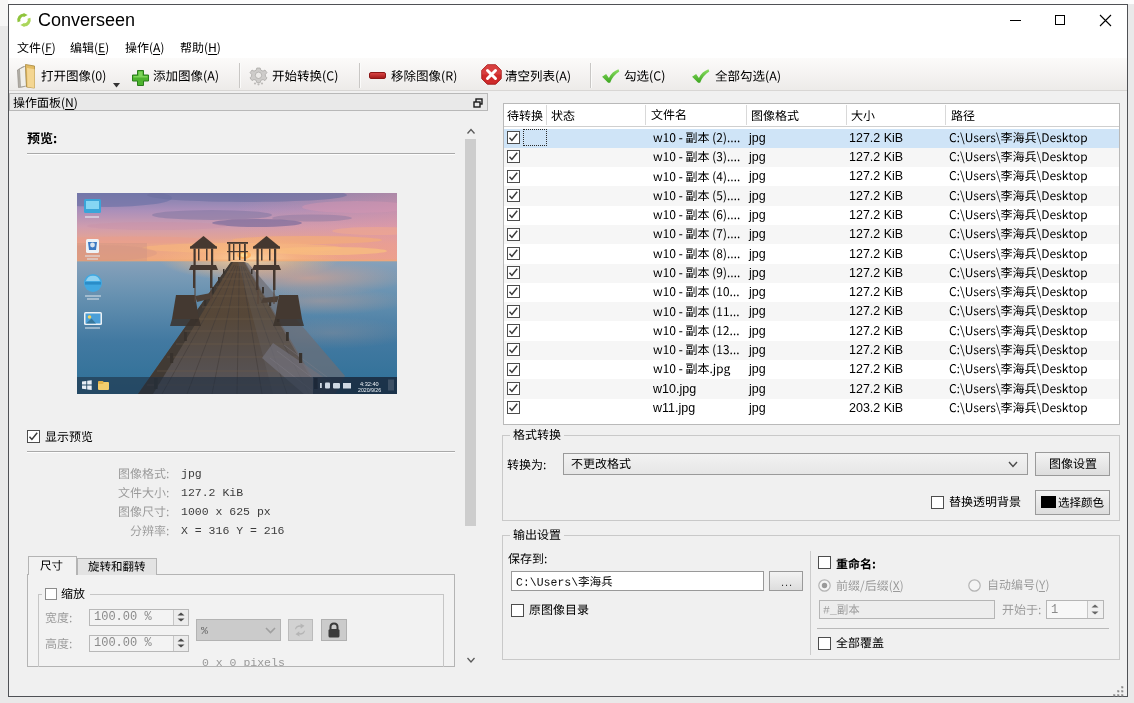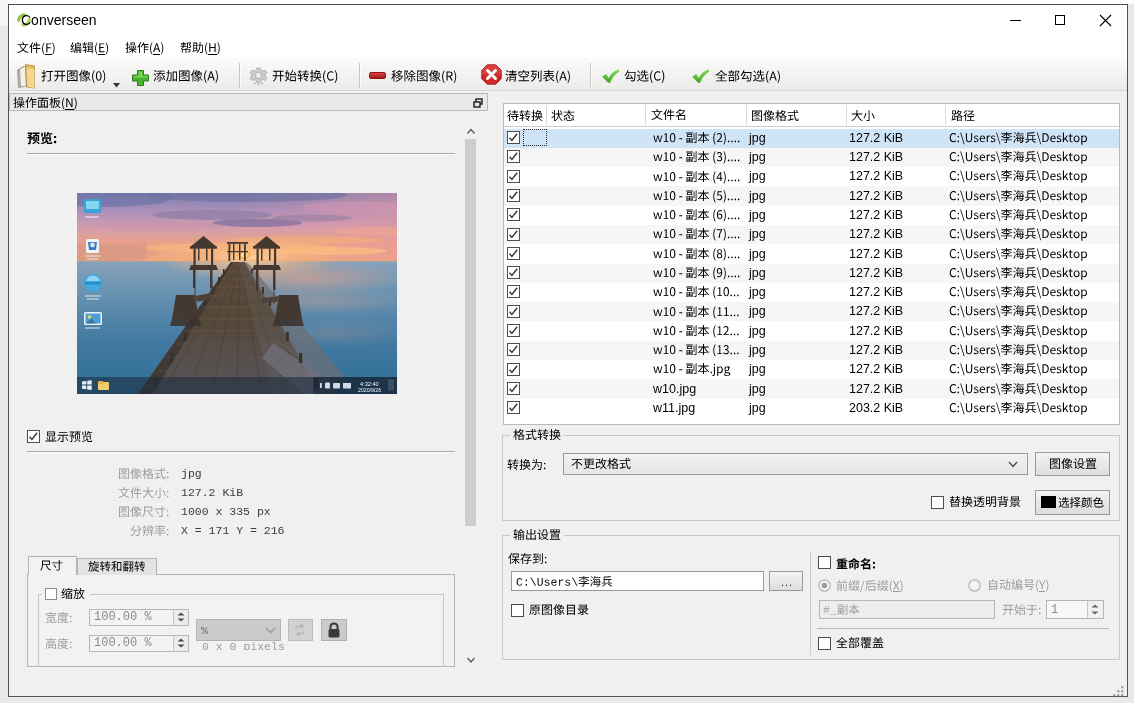--- a/index.html
+++ b/index.html
@@ -10,21 +10,21 @@
 <div style="position:absolute;left:8px;top:4px;width:1120px;height:693px;background:#f0f0f0;border:1px solid #4f5155;box-sizing:border-box;"></div>
 <div style="position:absolute;left:9px;top:5px;width:1118px;height:27px;background:#ffffff;"></div>
 <div style="position:absolute;left:9px;top:32px;width:1118px;height:26px;background:#ffffff;"></div>
 <div style="position:absolute;left:9px;top:58px;width:1118px;height:33px;background:linear-gradient(#fcfbfa,#edebe9);border-bottom:1px solid #d8d6d4;box-sizing:border-box;"></div>
 <svg class="abs" style="left:16px;top:12px" width="16" height="16" viewBox="0 0 16 16">
 <path d="M3.0 9.8 A 5.2 5.2 0 0 1 8.2 3.0" fill="none" stroke="#8fc43c" stroke-width="3.0"></path>
 <path d="M7.6 0.9 L11.6 3.1 L7.6 5.3 Z" fill="#8fc43c"></path>
 <path d="M13.0 6.2 A 5.2 5.2 0 0 1 7.8 13.0" fill="none" stroke="#abd65b" stroke-width="3.0"></path>
 <path d="M8.4 10.7 L4.4 12.9 L8.4 15.1 Z" fill="#abd65b"></path>
 </svg>
-<div class="abs" style="left:21px;top:12px;font-size:14px;line-height:17px;color:#000">Converseen</div>
+<div class="abs" style="left:38px;top:12px;font-size:18px;line-height:17px;color:#000">Converseen</div>
 <div class="abs" style="left:1010px;top:20px;width:11px;height:1px;background:#000"></div>
 <div class="abs" style="left:1055px;top:15px;width:10px;height:10px;border:1px solid #000;box-sizing:border-box;"></div>
 <svg class="abs" style="left:1099px;top:14px" width="13" height="13" viewBox="0 0 13 13">
     <path d="M1 1 L12 12 M12 1 L1 12" stroke="#000" stroke-width="1.1"></path>
   </svg>
 <svg style="position:absolute;left:17.0px;top:41.7px;overflow:visible" width="41" height="15" viewBox="0 -10.2 41 15">
     <path d="M5.1 -9.9C5.4 -9.3 5.8 -8.5 6 -8L7 -8.3C6.8 -8.8 6.4 -9.6 6 -10.2ZM0.6 -8V-7.1H2.5C3.2 -5.3 4.1 -3.7 5.4 -2.4C4 -1.3 2.4 -0.5 0.4 0.1C0.6 0.3 0.9 0.7 1 0.9C3 0.3 4.7 -0.6 6 -1.8C7.4 -0.6 9 0.3 11 0.9C11.1 0.6 11.4 0.2 11.6 0C9.7 -0.4 8.1 -1.3 6.7 -2.4C7.9 -3.6 8.9 -5.2 9.6 -7.1H11.4V-8ZM6 -3C4.9 -4.2 4 -5.5 3.4 -7.1H8.5C7.9 -5.5 7.1 -4.1 6 -3Z M15.8 -4.1V-3.2H19.2V1H20.1V-3.2H23.4V-4.1H20.1V-6.7H22.9V-7.6H20.1V-9.9H19.2V-7.6H17.6C17.8 -8.2 17.9 -8.7 18 -9.3L17.2 -9.5C16.9 -7.9 16.4 -6.4 15.7 -5.4C15.9 -5.3 16.3 -5 16.5 -4.9C16.8 -5.4 17.1 -6 17.4 -6.7H19.2V-4.1ZM15.2 -10C14.6 -8.2 13.5 -6.4 12.4 -5.2C12.5 -5 12.8 -4.6 12.9 -4.4C13.3 -4.8 13.6 -5.2 14 -5.8V0.9H14.9V-7.2C15.3 -8 15.7 -8.9 16.1 -9.8Z M26.9 2.4 27.5 2.1C26.5 0.3 26 -1.7 26 -3.7C26 -5.8 26.5 -7.8 27.5 -9.5L26.9 -9.8C25.8 -8 25.1 -6.1 25.1 -3.7C25.1 -1.4 25.8 0.6 26.9 2.4Z M29.3 0H30.4V-3.9H33.7V-4.9H30.4V-7.9H34.3V-8.8H29.3Z M35.9 2.4C37 0.6 37.6 -1.4 37.6 -3.7C37.6 -6.1 37 -8 35.9 -9.8L35.2 -9.5C36.2 -7.8 36.7 -5.8 36.7 -3.7C36.7 -1.7 36.2 0.3 35.2 2.1Z" fill="#000"></path>
   </svg>
 <svg style="position:absolute;left:70.0px;top:41.7px;overflow:visible" width="42" height="15" viewBox="0 -10.2 42 15">
     <path d="M0.5 -0.6 0.7 0.2C1.7 -0.2 2.9 -0.7 4.2 -1.2L4 -2C2.7 -1.5 1.4 -0.9 0.5 -0.6ZM0.7 -5.1C0.9 -5.2 1.2 -5.2 2.5 -5.4C2 -4.6 1.6 -4 1.4 -3.8C1 -3.3 0.8 -3 0.5 -3C0.6 -2.8 0.8 -2.4 0.8 -2.2C1 -2.3 1.4 -2.4 4.1 -3.1C4 -3.3 4 -3.6 4 -3.8L2 -3.4C2.9 -4.5 3.7 -5.8 4.4 -7.2L3.6 -7.6C3.4 -7.1 3.2 -6.6 2.9 -6.2L1.6 -6.1C2.3 -7.1 3 -8.5 3.4 -9.8L2.6 -10.1C2.1 -8.6 1.3 -7 1.1 -6.6C0.9 -6.2 0.7 -6 0.5 -5.9C0.6 -5.7 0.7 -5.3 0.7 -5.1ZM7.5 -4.2V-2.4H6.5V-4.2ZM8.1 -4.2H9V-2.4H8.1ZM5.8 -4.9V0.9H6.5V-1.7H7.5V0.6H8.1V-1.7H9V0.6H9.6V-1.7H10.5V0.1C10.5 0.2 10.4 0.2 10.3 0.2C10.2 0.2 10 0.2 9.8 0.2C9.9 0.4 9.9 0.7 10 0.9C10.4 0.9 10.7 0.9 10.9 0.7C11.1 0.6 11.2 0.4 11.2 0.1V-5L10.5 -4.9ZM9.6 -4.2H10.5V-2.4H9.6ZM7.3 -9.9C7.5 -9.6 7.6 -9.1 7.8 -8.8H5V-6.2C5 -4.3 4.9 -1.7 3.8 0.3C3.9 0.3 4.3 0.6 4.5 0.8C5.6 -1.2 5.8 -4 5.8 -6H11V-8.8H8.7C8.6 -9.2 8.4 -9.7 8.1 -10.2ZM5.8 -8H10.2V-6.7H5.8Z M18.6 -9H21.8V-7.8H18.6ZM17.8 -9.7V-7.1H22.7V-9.7ZM13 -4C13.1 -4.1 13.4 -4.2 13.8 -4.2H14.9V-2.4L12.5 -2L12.7 -1.1L14.9 -1.6V0.9H15.8V-1.8L17.1 -2L17.1 -2.8L15.8 -2.6V-4.2H16.9V-5H15.8V-6.8H14.9V-5H13.8C14.1 -5.8 14.4 -6.8 14.7 -7.8H16.9V-8.7H15C15.1 -9.1 15.2 -9.5 15.2 -9.9L14.4 -10.1C14.3 -9.6 14.2 -9.1 14.1 -8.7H12.6V-7.8H13.9C13.6 -6.8 13.4 -6 13.3 -5.7C13.1 -5.2 12.9 -4.8 12.7 -4.8C12.8 -4.6 12.9 -4.2 13 -4ZM21.8 -5.7V-4.6H18.7V-5.7ZM16.8 -0.9 16.9 -0.1 21.8 -0.5V1H22.6V-0.6L23.5 -0.6L23.5 -1.4L22.6 -1.3V-5.7H23.4V-6.4H17.1V-5.7H17.9V-1ZM21.8 -3.9V-2.9H18.7V-3.9ZM21.8 -2.2V-1.3L18.7 -1V-2.2Z M26.9 2.4 27.5 2.1C26.5 0.3 26 -1.7 26 -3.7C26 -5.8 26.5 -7.8 27.5 -9.5L26.9 -9.8C25.8 -8 25.1 -6.1 25.1 -3.7C25.1 -1.4 25.8 0.6 26.9 2.4Z M29.3 0H34.5V-0.9H30.4V-4.2H33.7V-5.1H30.4V-7.9H34.3V-8.8H29.3Z M36.3 2.4C37.4 0.6 38.1 -1.4 38.1 -3.7C38.1 -6.1 37.4 -8 36.3 -9.8L35.6 -9.5C36.7 -7.8 37.2 -5.8 37.2 -3.7C37.2 -1.7 36.7 0.3 35.6 2.1Z" fill="#000"></path>
@@ -149,25 +149,25 @@
     <path d="M4.5 -3.3C5.5 -3.1 6.7 -2.7 7.4 -2.4L7.7 -3C7.1 -3.3 5.8 -3.7 4.9 -3.9ZM3.3 -1.8C5 -1.6 7 -1.1 8.2 -0.7L8.6 -1.4C7.4 -1.8 5.3 -2.3 3.7 -2.4ZM1 -9.6V1H1.9V0.5H10.1V1H11V-9.6ZM1.9 -0.3V-8.7H10.1V-0.3ZM5 -8.5C4.4 -7.5 3.3 -6.6 2.3 -6C2.5 -5.8 2.8 -5.6 2.9 -5.4C3.3 -5.7 3.7 -6 4 -6.3C4.4 -5.9 4.8 -5.5 5.3 -5.2C4.3 -4.7 3.2 -4.4 2.1 -4.2C2.2 -4 2.4 -3.6 2.5 -3.4C3.7 -3.7 5 -4.1 6.1 -4.8C7.1 -4.2 8.2 -3.8 9.4 -3.6C9.5 -3.8 9.7 -4.1 9.9 -4.2C8.8 -4.4 7.8 -4.8 6.8 -5.2C7.7 -5.8 8.5 -6.5 9 -7.3L8.5 -7.6L8.3 -7.5H5.2C5.4 -7.8 5.6 -8 5.7 -8.2ZM4.5 -6.8 4.6 -6.8H7.7C7.3 -6.4 6.7 -6 6.1 -5.6C5.5 -5.9 4.9 -6.3 4.5 -6.8Z M17.8 -8.5H20C19.8 -8.2 19.5 -7.8 19.3 -7.5H17C17.3 -7.9 17.6 -8.2 17.8 -8.5ZM17.8 -10.1C17.3 -9.1 16.4 -7.8 15.1 -6.9C15.3 -6.7 15.5 -6.5 15.7 -6.3C15.9 -6.4 16.1 -6.6 16.3 -6.8V-5H18.2C17.6 -4.5 16.7 -3.9 15.4 -3.6C15.6 -3.4 15.9 -3.1 16 -3C17 -3.3 17.8 -3.8 18.4 -4.2C18.6 -4 18.8 -3.8 18.9 -3.6C18.1 -2.9 16.6 -2.2 15.4 -1.8C15.6 -1.7 15.8 -1.4 15.9 -1.2C17 -1.6 18.4 -2.4 19.2 -3.1C19.4 -2.9 19.5 -2.7 19.5 -2.4C18.6 -1.5 16.8 -0.6 15.3 -0.1C15.5 0 15.7 0.3 15.9 0.5C17.2 0.1 18.7 -0.8 19.7 -1.7C19.8 -0.9 19.7 -0.3 19.4 -0C19.2 0.2 19.1 0.2 18.8 0.2C18.6 0.2 18.3 0.2 18 0.1C18.2 0.4 18.2 0.7 18.3 0.9C18.5 0.9 18.8 0.9 19 0.9C19.4 0.9 19.7 0.9 20 0.5C20.6 0 20.7 -1.2 20.3 -2.5L20.9 -2.8C21.3 -1.5 22.1 -0.3 23.1 0.3C23.2 0.1 23.4 -0.3 23.6 -0.4C22.7 -0.9 22 -1.9 21.6 -3.1C22 -3.3 22.5 -3.6 22.9 -3.9L22.3 -4.4C21.7 -4 20.9 -3.5 20.1 -3.1C19.8 -3.7 19.5 -4.2 18.9 -4.6L19.2 -5H22.8V-7.5H20.2C20.6 -8 20.9 -8.4 21.2 -8.9L20.7 -9.3L20.5 -9.2H18.3L18.7 -9.9ZM17.1 -6.9H19.2C19.2 -6.5 19.1 -6.1 18.8 -5.6H17.1ZM20 -6.9H21.9V-5.6H19.6C19.9 -6.1 20 -6.5 20 -6.9ZM15.1 -10C14.5 -8.2 13.5 -6.4 12.3 -5.2C12.5 -5 12.8 -4.6 12.9 -4.4C13.2 -4.7 13.6 -5.2 13.9 -5.7V0.9H14.8V-7.1C15.2 -7.9 15.7 -8.9 16 -9.8Z M30.9 -8H33.5C33.2 -7.2 32.7 -6.6 32.1 -6C31.5 -6.5 31.1 -7.2 30.8 -7.8ZM26.4 -10.1V-7.5H24.6V-6.7H26.3C25.9 -5 25.1 -3.1 24.3 -2.1C24.5 -1.9 24.7 -1.5 24.8 -1.3C25.4 -2.1 26 -3.4 26.4 -4.8V0.9H27.3V-5.1C27.6 -4.6 28.1 -3.9 28.3 -3.6L28.8 -4.3C28.6 -4.6 27.6 -5.8 27.3 -6.1V-6.7H28.6L28.4 -6.4C28.6 -6.3 28.9 -6 29.1 -5.8C29.5 -6.2 29.9 -6.6 30.3 -7.1C30.6 -6.5 31 -5.9 31.5 -5.4C30.5 -4.5 29.3 -3.9 28.1 -3.5C28.3 -3.3 28.5 -3 28.6 -2.8C28.9 -2.9 29.2 -3 29.5 -3.1V1H30.4V0.4H33.7V0.9H34.6V-3.2L35.2 -3C35.3 -3.3 35.5 -3.6 35.7 -3.8C34.5 -4.1 33.5 -4.7 32.7 -5.4C33.6 -6.3 34.2 -7.3 34.7 -8.6L34.1 -8.8L33.9 -8.8H31.3C31.5 -9.1 31.7 -9.5 31.8 -9.9L31 -10.1C30.5 -8.9 29.7 -7.7 28.8 -6.8V-7.5H27.3V-10.1ZM30.4 -0.3V-2.7H33.7V-0.3ZM30.1 -3.4C30.8 -3.8 31.5 -4.3 32.1 -4.8C32.7 -4.3 33.4 -3.8 34.2 -3.4Z M44.5 -9.5C45.1 -9.1 45.9 -8.4 46.2 -8L46.9 -8.5C46.5 -9 45.7 -9.6 45.1 -10ZM42.8 -10C42.8 -9.3 42.8 -8.6 42.8 -7.8H36.7V-7H42.9C43.2 -2.5 44.2 1 46.2 1C47.1 1 47.4 0.4 47.6 -1.7C47.4 -1.8 47 -2 46.8 -2.2C46.7 -0.6 46.6 0 46.3 0C45.1 0 44.1 -2.9 43.8 -7H47.4V-7.8H43.8C43.8 -8.5 43.7 -9.3 43.7 -10ZM36.7 -0.3 37 0.6C38.5 0.3 40.7 -0.2 42.8 -0.7L42.7 -1.5L40.1 -1V-4.3H42.4V-5.2H37.1V-4.3H39.2V-0.8Z M49.7 -4.7C50.1 -4.7 50.5 -5 50.5 -5.5C50.5 -6 50.1 -6.4 49.7 -6.4C49.2 -6.4 48.9 -6 48.9 -5.5C48.9 -5 49.2 -4.7 49.7 -4.7ZM49.7 0.2C50.1 0.2 50.5 -0.2 50.5 -0.7C50.5 -1.2 50.1 -1.5 49.7 -1.5C49.2 -1.5 48.9 -1.2 48.9 -0.7C48.9 -0.2 49.2 0.2 49.7 0.2Z" fill="#9a9a9a"></path>
   </svg>
 <div class="abs mono" style="left:181px;top:466px;font-size:11.5px;line-height:16px;color:#3c3c3c">jpg</div>
 <svg style="position:absolute;left:117.7px;top:487.4px;overflow:visible" width="54" height="14" viewBox="0 -10.2 54 14">
     <path d="M5.1 -9.9C5.4 -9.3 5.8 -8.5 6 -8L7 -8.3C6.8 -8.8 6.4 -9.6 6 -10.2ZM0.6 -8V-7.1H2.5C3.2 -5.3 4.1 -3.7 5.4 -2.4C4 -1.3 2.4 -0.5 0.4 0.1C0.6 0.3 0.9 0.7 1 0.9C3 0.3 4.7 -0.6 6 -1.8C7.4 -0.6 9 0.3 11 0.9C11.1 0.6 11.4 0.2 11.6 0C9.7 -0.4 8.1 -1.3 6.7 -2.4C7.9 -3.6 8.9 -5.2 9.6 -7.1H11.4V-8ZM6 -3C4.9 -4.2 4 -5.5 3.4 -7.1H8.5C7.9 -5.5 7.1 -4.1 6 -3Z M15.8 -4.1V-3.2H19.2V1H20.1V-3.2H23.4V-4.1H20.1V-6.7H22.9V-7.6H20.1V-9.9H19.2V-7.6H17.6C17.8 -8.2 17.9 -8.7 18 -9.3L17.2 -9.5C16.9 -7.9 16.4 -6.4 15.7 -5.4C15.9 -5.3 16.3 -5 16.5 -4.9C16.8 -5.4 17.1 -6 17.4 -6.7H19.2V-4.1ZM15.2 -10C14.6 -8.2 13.5 -6.4 12.4 -5.2C12.5 -5 12.8 -4.6 12.9 -4.4C13.3 -4.8 13.6 -5.2 14 -5.8V0.9H14.9V-7.2C15.3 -8 15.7 -8.9 16.1 -9.8Z M29.5 -10.1C29.5 -9.1 29.5 -7.9 29.4 -6.6H24.7V-5.7H29.2C28.7 -3.4 27.5 -1.1 24.5 0.2C24.8 0.4 25.1 0.7 25.2 0.9C28.1 -0.4 29.4 -2.7 30 -5C30.9 -2.3 32.5 -0.2 34.8 0.9C35 0.7 35.3 0.3 35.5 0.1C33.2 -0.9 31.6 -3.1 30.8 -5.7H35.3V-6.6H30.3C30.5 -7.9 30.5 -9.1 30.5 -10.1Z M41.6 -9.9V-0.3C41.6 -0 41.5 0 41.2 0C41 0 40.1 0.1 39.2 0C39.4 0.3 39.6 0.7 39.6 1C40.7 1 41.5 0.9 41.9 0.8C42.4 0.6 42.5 0.4 42.5 -0.3V-9.9ZM44.5 -6.9C45.5 -5.1 46.5 -2.9 46.7 -1.5L47.7 -1.8C47.4 -3.3 46.4 -5.5 45.3 -7.2ZM38.4 -7.1C38.1 -5.5 37.5 -3.4 36.4 -2.1C36.6 -2 37 -1.8 37.2 -1.7C38.3 -3 39 -5.2 39.4 -6.9Z M49.7 -4.7C50.1 -4.7 50.5 -5 50.5 -5.5C50.5 -6 50.1 -6.4 49.7 -6.4C49.2 -6.4 48.9 -6 48.9 -5.5C48.9 -5 49.2 -4.7 49.7 -4.7ZM49.7 0.2C50.1 0.2 50.5 -0.2 50.5 -0.7C50.5 -1.2 50.1 -1.5 49.7 -1.5C49.2 -1.5 48.9 -1.2 48.9 -0.7C48.9 -0.2 49.2 0.2 49.7 0.2Z" fill="#9a9a9a"></path>
   </svg>
 <div class="abs mono" style="left:181px;top:485px;font-size:11.5px;line-height:16px;color:#3c3c3c">127.2 KiB</div>
 <svg style="position:absolute;left:117.7px;top:506.4px;overflow:visible" width="54" height="14" viewBox="0 -10.1 54 14">
     <path d="M4.5 -3.3C5.5 -3.1 6.7 -2.7 7.4 -2.4L7.7 -3C7.1 -3.3 5.8 -3.7 4.9 -3.9ZM3.3 -1.8C5 -1.6 7 -1.1 8.2 -0.7L8.6 -1.4C7.4 -1.8 5.3 -2.3 3.7 -2.4ZM1 -9.6V1H1.9V0.5H10.1V1H11V-9.6ZM1.9 -0.3V-8.7H10.1V-0.3ZM5 -8.5C4.4 -7.5 3.3 -6.6 2.3 -6C2.5 -5.8 2.8 -5.6 2.9 -5.4C3.3 -5.7 3.7 -6 4 -6.3C4.4 -5.9 4.8 -5.5 5.3 -5.2C4.3 -4.7 3.2 -4.4 2.1 -4.2C2.2 -4 2.4 -3.6 2.5 -3.4C3.7 -3.7 5 -4.1 6.1 -4.8C7.1 -4.2 8.2 -3.8 9.4 -3.6C9.5 -3.8 9.7 -4.1 9.9 -4.2C8.8 -4.4 7.8 -4.8 6.8 -5.2C7.7 -5.8 8.5 -6.5 9 -7.3L8.5 -7.6L8.3 -7.5H5.2C5.4 -7.8 5.6 -8 5.7 -8.2ZM4.5 -6.8 4.6 -6.8H7.7C7.3 -6.4 6.7 -6 6.1 -5.6C5.5 -5.9 4.9 -6.3 4.5 -6.8Z M17.8 -8.5H20C19.8 -8.2 19.5 -7.8 19.3 -7.5H17C17.3 -7.9 17.6 -8.2 17.8 -8.5ZM17.8 -10.1C17.3 -9.1 16.4 -7.8 15.1 -6.9C15.3 -6.7 15.5 -6.5 15.7 -6.3C15.9 -6.4 16.1 -6.6 16.3 -6.8V-5H18.2C17.6 -4.5 16.7 -3.9 15.4 -3.6C15.6 -3.4 15.9 -3.1 16 -3C17 -3.3 17.8 -3.8 18.4 -4.2C18.6 -4 18.8 -3.8 18.9 -3.6C18.1 -2.9 16.6 -2.2 15.4 -1.8C15.6 -1.7 15.8 -1.4 15.9 -1.2C17 -1.6 18.4 -2.4 19.2 -3.1C19.4 -2.9 19.5 -2.7 19.5 -2.4C18.6 -1.5 16.8 -0.6 15.3 -0.1C15.5 0 15.7 0.3 15.9 0.5C17.2 0.1 18.7 -0.8 19.7 -1.7C19.8 -0.9 19.7 -0.3 19.4 -0C19.2 0.2 19.1 0.2 18.8 0.2C18.6 0.2 18.3 0.2 18 0.1C18.2 0.4 18.2 0.7 18.3 0.9C18.5 0.9 18.8 0.9 19 0.9C19.4 0.9 19.7 0.9 20 0.5C20.6 0 20.7 -1.2 20.3 -2.5L20.9 -2.8C21.3 -1.5 22.1 -0.3 23.1 0.3C23.2 0.1 23.4 -0.3 23.6 -0.4C22.7 -0.9 22 -1.9 21.6 -3.1C22 -3.3 22.5 -3.6 22.9 -3.9L22.3 -4.4C21.7 -4 20.9 -3.5 20.1 -3.1C19.8 -3.7 19.5 -4.2 18.9 -4.6L19.2 -5H22.8V-7.5H20.2C20.6 -8 20.9 -8.4 21.2 -8.9L20.7 -9.3L20.5 -9.2H18.3L18.7 -9.9ZM17.1 -6.9H19.2C19.2 -6.5 19.1 -6.1 18.8 -5.6H17.1ZM20 -6.9H21.9V-5.6H19.6C19.9 -6.1 20 -6.5 20 -6.9ZM15.1 -10C14.5 -8.2 13.5 -6.4 12.3 -5.2C12.5 -5 12.8 -4.6 12.9 -4.4C13.2 -4.7 13.6 -5.2 13.9 -5.7V0.9H14.8V-7.1C15.2 -7.9 15.7 -8.9 16 -9.8Z M26.1 -9.5V-6.1C26.1 -4.1 26 -1.5 24.4 0.4C24.6 0.5 25 0.8 25.1 1C26.5 -0.6 26.9 -2.9 27.1 -4.8H30.2C30.9 -2 32.4 0 34.9 0.9C35 0.7 35.3 0.3 35.5 0.1C33.2 -0.6 31.8 -2.4 31.1 -4.8H34.3V-9.5ZM27.1 -8.6H33.4V-5.7H27.1V-6.1Z M38 -5C38.9 -4 39.8 -2.8 40.2 -1.9L41 -2.4C40.6 -3.3 39.6 -4.5 38.8 -5.4ZM43.6 -10.1V-7.5H36.6V-6.6H43.6V-0.4C43.6 -0.1 43.5 -0 43.2 0C42.9 0 41.9 0 40.7 -0C40.9 0.3 41.1 0.7 41.1 1C42.4 1 43.4 1 43.9 0.8C44.4 0.6 44.6 0.4 44.6 -0.4V-6.6H47.4V-7.5H44.6V-10.1Z M49.7 -4.7C50.1 -4.7 50.5 -5 50.5 -5.5C50.5 -6 50.1 -6.4 49.7 -6.4C49.2 -6.4 48.9 -6 48.9 -5.5C48.9 -5 49.2 -4.7 49.7 -4.7ZM49.7 0.2C50.1 0.2 50.5 -0.2 50.5 -0.7C50.5 -1.2 50.1 -1.5 49.7 -1.5C49.2 -1.5 48.9 -1.2 48.9 -0.7C48.9 -0.2 49.2 0.2 49.7 0.2Z" fill="#9a9a9a"></path>
   </svg>
-<div class="abs mono" style="left:181px;top:504px;font-size:11.5px;line-height:16px;color:#3c3c3c">1000 x 335 px</div>
+<div class="abs mono" style="left:181px;top:504px;font-size:11.5px;line-height:16px;color:#3c3c3c">1000 x 625 px</div>
 <svg style="position:absolute;left:129.7px;top:525.4px;overflow:visible" width="42" height="14" viewBox="0 -10.2 42 14">
     <path d="M8.1 -9.9 7.2 -9.5C8.1 -7.8 9.5 -5.8 10.8 -4.7C11 -5 11.3 -5.3 11.5 -5.5C10.3 -6.4 8.8 -8.2 8.1 -9.9ZM3.9 -9.8C3.2 -8 2 -6.3 0.5 -5.3C0.7 -5.1 1.1 -4.8 1.3 -4.6C1.6 -4.9 1.9 -5.2 2.2 -5.5V-4.7H4.6C4.3 -2.6 3.6 -0.7 0.8 0.2C1 0.4 1.2 0.8 1.3 1C4.4 -0.1 5.2 -2.3 5.5 -4.7H8.8C8.6 -1.7 8.5 -0.5 8.2 -0.2C8 -0 7.9 -0 7.6 -0C7.4 -0 6.6 -0 5.8 -0.1C6 0.2 6.1 0.5 6.1 0.8C6.9 0.9 7.6 0.9 8 0.8C8.4 0.8 8.7 0.7 9 0.4C9.4 -0.1 9.6 -1.4 9.7 -5.1C9.7 -5.2 9.7 -5.5 9.7 -5.5H2.3C3.3 -6.6 4.2 -8 4.8 -9.6Z M17 -7.6C17 -6.4 16.8 -4.9 16.5 -4L17.2 -3.8C17.5 -4.8 17.7 -6.4 17.6 -7.6ZM18.3 -10V-5.5C18.3 -3.3 18.1 -1.2 16.1 0.3C16.3 0.5 16.5 0.8 16.7 0.9C18.8 -0.8 19.1 -3.1 19.1 -5.5V-10ZM13.1 -7.4C13.3 -6.8 13.5 -5.9 13.5 -5.4L14.2 -5.5C14.1 -6.1 14 -6.9 13.7 -7.5ZM19.9 -7.4C20.1 -6.7 20.3 -5.9 20.3 -5.4L21 -5.5C21 -6.1 20.8 -6.9 20.5 -7.5ZM13.7 -9.8C13.9 -9.4 14.1 -8.9 14.2 -8.5H12.6V-7.7H16.4V-8.5H15.1C15 -8.9 14.7 -9.5 14.4 -10ZM12.7 -3.1V-2.4H14.1C14 -1.4 13.8 -0.3 12.7 0.4C12.9 0.5 13.1 0.8 13.2 1C14.5 0.1 14.8 -1.2 14.9 -2.4H16.4V-3.1H15V-4.6H16.5V-5.3H15.5C15.7 -5.9 15.9 -6.7 16.1 -7.4L15.4 -7.6C15.3 -6.9 15 -6 14.8 -5.3H12.5V-4.6H14.1V-3.1ZM20.5 -9.8C20.8 -9.4 21 -8.9 21.2 -8.5H19.5V-7.7H23.4V-8.5H22C21.9 -9 21.6 -9.6 21.3 -10.1ZM19.5 -2.8V-2H21V1H21.9V-2H23.4V-2.8H21.9V-4.5H23.5V-5.3H22.4C22.6 -5.9 22.9 -6.7 23.1 -7.4L22.3 -7.6C22.2 -6.9 21.9 -5.9 21.7 -5.3H19.3V-4.5H21V-2.8Z M33.9 -7.7C33.5 -7.2 32.8 -6.6 32.2 -6.2L32.9 -5.7C33.5 -6.1 34.2 -6.7 34.7 -7.3ZM24.7 -4 25.1 -3.3C25.9 -3.7 26.9 -4.2 27.8 -4.7L27.6 -5.4C26.6 -4.9 25.4 -4.4 24.7 -4ZM25 -7.2C25.7 -6.8 26.5 -6.2 26.8 -5.8L27.5 -6.3C27.1 -6.7 26.3 -7.3 25.6 -7.7ZM32.1 -4.9C33 -4.4 34 -3.7 34.5 -3.2L35.2 -3.7C34.6 -4.2 33.6 -4.9 32.8 -5.4ZM24.6 -2.4V-1.6H29.5V1H30.5V-1.6H35.4V-2.4H30.5V-3.4H29.5V-2.4ZM29.2 -9.9C29.4 -9.7 29.6 -9.3 29.8 -9H24.9V-8.2H29.3C28.9 -7.6 28.5 -7.1 28.3 -6.9C28.2 -6.7 28 -6.6 27.8 -6.6C27.9 -6.4 28 -6 28.1 -5.8C28.2 -5.9 28.5 -5.9 29.9 -6C29.3 -5.4 28.8 -5 28.5 -4.8C28.1 -4.5 27.8 -4.2 27.6 -4.2C27.7 -4 27.8 -3.6 27.8 -3.4C28.1 -3.5 28.5 -3.6 31.6 -3.9C31.8 -3.6 31.9 -3.4 32 -3.2L32.7 -3.6C32.4 -4.1 31.8 -5 31.3 -5.6L30.6 -5.3C30.8 -5.1 31 -4.8 31.2 -4.5L29.1 -4.4C30.1 -5.2 31.2 -6.3 32.1 -7.4L31.4 -7.8C31.2 -7.5 30.9 -7.1 30.6 -6.8L29.1 -6.7C29.4 -7.1 29.8 -7.6 30.2 -8.2H35.3V-9H30.8C30.7 -9.3 30.4 -9.8 30.1 -10.2Z M37.7 -4.7C38.1 -4.7 38.5 -5 38.5 -5.5C38.5 -6 38.1 -6.4 37.7 -6.4C37.2 -6.4 36.9 -6 36.9 -5.5C36.9 -5 37.2 -4.7 37.7 -4.7ZM37.7 0.2C38.1 0.2 38.5 -0.2 38.5 -0.7C38.5 -1.2 38.1 -1.5 37.7 -1.5C37.2 -1.5 36.9 -1.2 36.9 -0.7C36.9 -0.2 37.2 0.2 37.7 0.2Z" fill="#9a9a9a"></path>
   </svg>
-<div class="abs mono" style="left:181px;top:523px;font-size:11.5px;line-height:16px;color:#3c3c3c">X = 171 Y = 216</div>
+<div class="abs mono" style="left:181px;top:523px;font-size:11.5px;line-height:16px;color:#3c3c3c">X = 316 Y = 216</div>
 <div style="position:absolute;left:27px;top:574px;width:428px;height:93px;background:#f2f2f2;border:1px solid #b4b4b4;box-sizing:border-box;"></div>
 <div style="position:absolute;left:28px;top:556px;width:49px;height:19px;background:#f2f2f2;border:1px solid #b4b4b4;border-bottom:none;box-sizing:border-box;"></div>
 <div style="position:absolute;left:77px;top:558px;width:80px;height:17px;background:#e3e3e3;border:1px solid #b4b4b4;border-bottom:none;box-sizing:border-box;"></div>
 <svg style="position:absolute;left:40.0px;top:559.6px;overflow:visible" width="25" height="13" viewBox="0 -9.7 25 13">
     <path d="M2 -9.1V-5.9C2 -4 1.9 -1.4 0.4 0.4C0.6 0.5 0.9 0.8 1.1 1C2.4 -0.6 2.8 -2.7 2.9 -4.6H5.9C6.6 -1.9 8 0 10.4 0.9C10.5 0.6 10.8 0.3 11 0.1C8.8 -0.6 7.5 -2.3 6.8 -4.6H9.9V-9.1ZM3 -8.3H9V-5.4H3V-5.9Z M13.4 -4.8C14.3 -3.9 15.2 -2.6 15.5 -1.8L16.3 -2.3C15.9 -3.2 15 -4.3 14.1 -5.2ZM18.8 -9.7V-7.2H12.1V-6.4H18.8V-0.4C18.8 -0.1 18.7 -0 18.4 0C18.1 0 17.1 0 16 -0C16.2 0.2 16.4 0.7 16.4 0.9C17.7 0.9 18.6 0.9 19 0.8C19.5 0.6 19.7 0.3 19.7 -0.4V-6.4H22.4V-7.2H19.7V-9.7Z" fill="#000"></path>
   </svg>
 <svg style="position:absolute;left:88.0px;top:560.7px;overflow:visible" width="60" height="13" viewBox="0 -9.7 60 13">
     <path d="M1.9 -9.3C2.3 -8.9 2.6 -8.2 2.8 -7.8H0.5V-7H1.7C1.7 -3.7 1.6 -1.2 0.3 0.3C0.5 0.5 0.8 0.7 0.9 0.9C2 -0.4 2.4 -2.3 2.5 -4.7H3.8C3.8 -1.5 3.7 -0.3 3.5 -0.1C3.4 0 3.3 0.1 3.1 0.1C3 0.1 2.6 0.1 2.1 0C2.3 0.2 2.3 0.6 2.3 0.8C2.8 0.8 3.3 0.8 3.5 0.8C3.8 0.8 4 0.7 4.2 0.4C4.5 0 4.6 -1.2 4.6 -5.1C4.6 -5.2 4.6 -5.5 4.6 -5.5H2.5L2.6 -7H5.1V-7.8H3L3.6 -8C3.4 -8.4 3.1 -9.1 2.7 -9.6ZM5.8 -4.3C5.8 -2.4 5.6 -0.6 4.6 0.3C4.8 0.4 5 0.7 5.2 0.9C5.7 0.4 6 -0.4 6.2 -1.2C6.9 0.3 7.9 0.7 9.3 0.7H10.9C10.9 0.5 11 0.1 11.1 -0.1C10.8 -0.1 9.6 -0.1 9.4 -0.1C9 -0.1 8.7 -0.1 8.4 -0.2V-2.6H10.6V-3.4H8.4V-5.4H9.9C9.7 -4.9 9.5 -4.5 9.4 -4.2L10.1 -4C10.3 -4.5 10.7 -5.3 10.9 -6L10.4 -6.2L10.3 -6.1H5.7C6 -6.5 6.2 -6.9 6.4 -7.4H11V-8.2H6.8C6.9 -8.6 7.1 -9.1 7.2 -9.5L6.3 -9.7C6 -8.4 5.4 -7.1 4.7 -6.3C4.9 -6.2 5.2 -5.9 5.4 -5.7L5.6 -6V-5.4H7.6V-0.5C7.1 -0.9 6.7 -1.5 6.5 -2.5C6.5 -3.1 6.6 -3.7 6.6 -4.3Z M12.4 -3.8C12.5 -3.9 12.9 -4 13.3 -4H14.3V-2.3L12 -1.9L12.1 -1.1L14.3 -1.5V0.9H15.1V-1.7L16.7 -2L16.6 -2.7L15.1 -2.4V-4H16.3V-4.8H15.1V-6.5H14.3V-4.8H13.2C13.5 -5.6 13.9 -6.5 14.2 -7.5H16.3V-8.3H14.4C14.5 -8.7 14.6 -9.1 14.7 -9.5L13.9 -9.7C13.8 -9.2 13.7 -8.8 13.6 -8.3H12V-7.5H13.4C13.1 -6.6 12.9 -5.8 12.7 -5.5C12.5 -5 12.4 -4.6 12.2 -4.6C12.3 -4.4 12.4 -4 12.4 -3.8ZM16.4 -6.2V-5.3H18.1C17.8 -4.5 17.6 -3.8 17.4 -3.2H20.7C20.3 -2.6 19.8 -1.9 19.3 -1.3C18.9 -1.6 18.5 -1.8 18.2 -2.1L17.6 -1.5C18.8 -0.8 20.1 0.3 20.8 0.9L21.4 0.3C21 -0.1 20.6 -0.5 20 -0.9C20.7 -1.8 21.5 -2.9 22.1 -3.8L21.5 -4.1L21.3 -4H18.6L19 -5.3H22.5V-6.2H19.2L19.6 -7.5H22.1V-8.3H19.8L20.1 -9.5L19.3 -9.7L18.9 -8.3H16.8V-7.5H18.7L18.3 -6.2Z M29.1 -8.6V0.4H29.9V-0.5H32.5V0.3H33.4V-8.6ZM29.9 -1.4V-7.8H32.5V-1.4ZM28 -9.6C27 -9.1 25.2 -8.8 23.7 -8.6C23.8 -8.4 23.9 -8.1 23.9 -7.9C24.5 -8 25.2 -8.1 25.8 -8.2V-6.3H23.6V-5.5H25.6C25.1 -4 24.2 -2.4 23.3 -1.5C23.4 -1.3 23.7 -1 23.8 -0.7C24.5 -1.5 25.3 -2.9 25.8 -4.2V0.9H26.7V-4.2C27.2 -3.5 27.8 -2.6 28.1 -2.2L28.6 -2.9C28.3 -3.3 27.1 -4.7 26.7 -5.2V-5.5H28.7V-6.3H26.7V-8.3C27.4 -8.5 28.1 -8.7 28.6 -8.9Z M40.4 -7.1C40.7 -6.3 41 -5.4 41.1 -4.8L41.7 -5C41.6 -5.6 41.3 -6.5 40.9 -7.2ZM42.9 -7.1C43.3 -6.4 43.6 -5.4 43.7 -4.8L44.3 -5C44.2 -5.6 43.8 -6.5 43.5 -7.2ZM39.1 -8.5C39 -8 38.7 -7.3 38.5 -6.9H38.1V-8.7C38.8 -8.8 39.5 -8.9 40 -9L39.5 -9.6C38.5 -9.3 36.7 -9.1 35.1 -9C35.2 -8.9 35.3 -8.6 35.3 -8.4C36 -8.5 36.7 -8.5 37.4 -8.6V-6.9H35.1V-6.2H37.1C36.5 -5.5 35.6 -4.6 34.9 -4.2C35 -4 35.2 -3.7 35.3 -3.5L35.5 -3.6V0.9H36.1V0.3H39.2V0.8H39.9V-3.7H35.6C36.2 -4.2 36.9 -4.9 37.4 -5.6V-3.9H38.1V-5.6C38.7 -5.1 39.5 -4.4 39.8 -4.1L40.2 -4.8C39.9 -5 38.8 -5.9 38.2 -6.2H40.1V-6.9H39.2C39.4 -7.3 39.6 -7.8 39.8 -8.3ZM35.6 -8.2C35.8 -7.8 36 -7.2 36.1 -6.9L36.7 -7.1C36.6 -7.4 36.4 -7.9 36.2 -8.3ZM37.4 -1.4V-0.4H36.1V-1.4ZM38 -1.4H39.2V-0.4H38ZM37.4 -2.1H36.1V-3H37.4ZM38 -2.1V-3H39.2V-2.1ZM40.2 -2.3 40.6 -1.7C41 -2.1 41.5 -2.7 41.9 -3.2V-0.1C41.9 0.1 41.9 0.1 41.8 0.1C41.6 0.1 41.2 0.1 40.8 0.1C40.9 0.3 41 0.7 41 0.9C41.6 0.9 42 0.9 42.3 0.7C42.6 0.6 42.7 0.4 42.7 -0.1V-9.1H40.4V-8.4H41.9V-4.2C41.3 -3.4 40.6 -2.7 40.2 -2.3ZM42.8 -2.4 43.2 -1.8C43.6 -2.2 44 -2.7 44.5 -3.2V-0.1C44.5 0.1 44.4 0.1 44.3 0.1C44.2 0.1 43.7 0.1 43.3 0.1C43.4 0.3 43.5 0.7 43.5 0.9C44.1 0.9 44.6 0.9 44.9 0.7C45.1 0.6 45.2 0.4 45.2 -0.1V-9.1H42.9V-8.4H44.5V-4.2C43.8 -3.5 43.2 -2.8 42.8 -2.4Z M46.9 -3.8C47 -3.9 47.4 -4 47.8 -4H48.8V-2.3L46.5 -1.9L46.6 -1.1L48.8 -1.5V0.9H49.6V-1.7L51.2 -2L51.1 -2.7L49.6 -2.4V-4H50.8V-4.8H49.6V-6.5H48.8V-4.8H47.7C48 -5.6 48.4 -6.5 48.7 -7.5H50.8V-8.3H48.9C49 -8.7 49.1 -9.1 49.2 -9.5L48.4 -9.7C48.3 -9.2 48.2 -8.8 48.1 -8.3H46.5V-7.5H47.9C47.6 -6.6 47.4 -5.8 47.2 -5.5C47 -5 46.9 -4.6 46.7 -4.6C46.8 -4.4 46.9 -4 46.9 -3.8ZM50.9 -6.2V-5.3H52.6C52.3 -4.5 52.1 -3.8 51.9 -3.2H55.2C54.8 -2.6 54.3 -1.9 53.8 -1.3C53.4 -1.6 53 -1.8 52.7 -2.1L52.1 -1.5C53.3 -0.8 54.6 0.3 55.3 0.9L55.9 0.3C55.5 -0.1 55.1 -0.5 54.5 -0.9C55.2 -1.8 56 -2.9 56.6 -3.8L56 -4.1L55.8 -4H53.1L53.5 -5.3H57V-6.2H53.7L54.1 -7.5H56.6V-8.3H54.3L54.6 -9.5L53.8 -9.7L53.4 -8.3H51.3V-7.5H53.2L52.8 -6.2Z" fill="#000"></path>
   </svg>
 <div style="position:absolute;left:38px;top:594px;width:406px;height:73px;border:1px solid #c6c6c6;border-bottom:none;box-sizing:border-box;"></div>
@@ -210,21 +210,21 @@
 <div style="position:absolute;left:288px;top:619px;width:25px;height:22px;background:#d2d2d2;border:1px solid #bbbbbb;box-sizing:border-box;"></div>
 <svg class="abs" style="left:291px;top:622px" width="18" height="16" viewBox="0 0 18 16">
 <path d="M4 7 C4.5 4.5 7 2.8 9.8 3.4 L9.3 1.5 L13.5 3.8 L9.8 6.7 L9.6 4.9 C7.4 4.5 5.4 5.7 4.9 7.6 Z" fill="#b5b5b5"></path>
 <path d="M14 9 C13.5 11.5 11 13.2 8.2 12.6 L8.7 14.5 L4.5 12.2 L8.2 9.3 L8.4 11.1 C10.6 11.5 12.6 10.3 13.1 8.4 Z" fill="#b5b5b5"></path>
 </svg>
 <div style="position:absolute;left:321px;top:619px;width:26px;height:22px;background:#cbcbcb;border:1px solid #b0b0b0;box-sizing:border-box;"></div>
 <svg class="abs" style="left:326px;top:621px" width="16" height="18" viewBox="0 0 16 18">
 <rect x="2.5" y="8" width="11" height="8.5" rx="1.5" fill="#3b3b3b"></rect>
 <path d="M4.5 8 L4.5 6 C4.5 4 6 2.5 8 2.5 C10 2.5 11.5 4 11.5 6 L11.5 8" fill="none" stroke="#3b3b3b" stroke-width="2"></path>
 </svg>
-<div class="abs mono" style="left:202px;top:640px;font-size:11.5px;line-height:13px;color:#9a9a9a;width:200px;height:10px;overflow:hidden">0 x 0 pixels</div>
+<div class="abs mono" style="left:202px;top:656px;font-size:11.5px;line-height:13px;color:#9a9a9a;width:200px;height:10px;overflow:hidden">0 x 0 pixels</div>
 <div style="position:absolute;left:503px;top:103px;width:617px;height:322px;background:#fff;border:1px solid #b9b9b9;box-sizing:border-box;"></div>
 <div style="position:absolute;left:504px;top:104px;width:615px;height:23px;background:#fff;border-bottom:1px solid #cfcfcf;box-sizing:border-box;"></div>
 <svg style="position:absolute;left:507.0px;top:109.5px;overflow:visible" width="38" height="14" viewBox="0 -10.1 38 14">
     <path d="M5 -2.4C5.5 -1.8 6.2 -0.9 6.4 -0.3L7.2 -0.8C6.9 -1.3 6.3 -2.2 5.7 -2.8ZM3.1 -10.1C2.5 -9.2 1.5 -8.2 0.5 -7.6C0.7 -7.4 0.9 -7 1 -6.8C2.1 -7.6 3.2 -8.7 3.9 -9.7ZM7.3 -10V-8.5H4.6V-7.7H7.3V-6.2H3.9V-5.4H9V-4H4.1V-3.2H9V-0.1C9 0 8.9 0.1 8.7 0.1C8.5 0.1 7.8 0.1 7.1 0.1C7.2 0.3 7.4 0.7 7.4 0.9C8.4 0.9 9 0.9 9.4 0.8C9.7 0.6 9.9 0.4 9.9 -0.1V-3.2H11.5V-4H9.9V-5.4H11.5V-6.2H8.2V-7.7H10.9V-8.5H8.2V-10ZM3.3 -7.4C2.6 -6.2 1.4 -4.9 0.3 -4.1C0.5 -3.9 0.8 -3.5 0.8 -3.3C1.3 -3.6 1.8 -4.1 2.2 -4.6V0.9H3.1V-5.6C3.4 -6.1 3.8 -6.6 4.1 -7.1Z M13 -4C13.1 -4.1 13.4 -4.2 13.8 -4.2H14.9V-2.4L12.5 -2L12.7 -1.1L14.9 -1.6V0.9H15.8V-1.7L17.4 -2.1L17.4 -2.8L15.8 -2.6V-4.2H17V-5H15.8V-6.8H14.9V-5H13.7C14.1 -5.8 14.5 -6.8 14.8 -7.8H17V-8.7H15.1C15.2 -9.1 15.3 -9.5 15.4 -9.9L14.5 -10.1C14.4 -9.6 14.3 -9.1 14.2 -8.7H12.6V-7.8H14C13.7 -6.9 13.4 -6 13.3 -5.7C13.1 -5.2 12.9 -4.8 12.7 -4.8C12.8 -4.6 12.9 -4.2 13 -4ZM17.1 -6.4V-5.6H18.9C18.6 -4.7 18.4 -3.9 18.2 -3.3H21.6C21.2 -2.7 20.7 -2 20.2 -1.4C19.8 -1.7 19.3 -1.9 18.9 -2.1L18.4 -1.6C19.6 -0.8 21 0.3 21.7 1L22.3 0.3C22 -0.1 21.4 -0.5 20.9 -0.9C21.6 -1.9 22.5 -3 23.1 -3.9L22.4 -4.2L22.3 -4.2H19.4L19.8 -5.6H23.5V-6.4H20.1L20.4 -7.8H23.1V-8.7H20.7L21 -10L20.1 -10.1L19.8 -8.7H17.6V-7.8H19.5L19.1 -6.4Z M26 -10.1V-7.7H24.6V-6.8H26V-4.1C25.4 -4 24.9 -3.8 24.4 -3.7L24.7 -2.8L26 -3.2V-0.1C26 0 25.9 0 25.8 0C25.6 0.1 25.2 0.1 24.8 0C24.9 0.3 25 0.7 25 0.9C25.7 0.9 26.2 0.9 26.5 0.7C26.7 0.6 26.9 0.3 26.9 -0.1V-3.5L28.1 -3.9L28 -4.8L26.9 -4.4V-6.8H28V-7.7H26.9V-10.1ZM30.4 -8.3H32.9C32.7 -7.8 32.3 -7.4 32 -7H29.5C29.8 -7.4 30.2 -7.8 30.4 -8.3ZM28 -3.5V-2.7H30.9C30.4 -1.6 29.4 -0.6 27.3 0.3C27.5 0.5 27.8 0.8 27.9 1C30 0 31.1 -1.1 31.6 -2.2C32.4 -0.8 33.6 0.3 35.1 0.9C35.2 0.7 35.4 0.4 35.6 0.2C34.2 -0.3 32.9 -1.4 32.2 -2.7H35.4V-3.5H34.6V-7H33C33.5 -7.5 33.9 -8.1 34.2 -8.7L33.6 -9.1L33.5 -9H30.9C31.1 -9.3 31.2 -9.6 31.4 -9.9L30.4 -10.1C30 -9.1 29.2 -7.8 28 -6.9C28.2 -6.7 28.5 -6.4 28.7 -6.2L28.9 -6.4V-3.5ZM29.7 -3.5V-6.3H31.3V-5.1C31.3 -4.6 31.3 -4 31.2 -3.5ZM33.7 -3.5H32.1C32.2 -4 32.2 -4.6 32.2 -5.1V-6.3H33.7Z" fill="#000"></path>
   </svg>
 <svg style="position:absolute;left:551.0px;top:109.5px;overflow:visible" width="26" height="13" viewBox="0 -10.1 26 13">
     <path d="M8.9 -9.3C9.4 -8.6 10 -7.7 10.3 -7.2L11 -7.6C10.8 -8.2 10.1 -9 9.6 -9.7ZM0.6 -8.1C1.2 -7.4 1.8 -6.4 2.1 -5.8L2.8 -6.3C2.5 -6.9 1.9 -7.8 1.3 -8.5ZM7.1 -10.1V-7.3L7.1 -6.5H4.3V-5.7H7C6.8 -3.7 6.1 -1.4 3.9 0.4C4.2 0.5 4.5 0.8 4.7 0.9C6.5 -0.6 7.3 -2.4 7.7 -4.1C8.3 -1.9 9.4 -0.1 11 0.9C11.2 0.7 11.5 0.4 11.7 0.2C9.8 -0.8 8.7 -3 8.1 -5.7H11.4V-6.5H7.9L8 -7.3V-10.1ZM0.4 -2.3 0.9 -1.6C1.5 -2.1 2.3 -2.8 3 -3.5V0.9H3.9V-10.1H3V-4.6C2 -3.7 1 -2.8 0.4 -2.3Z M16.6 -4.9C17.3 -4.5 18.1 -3.9 18.5 -3.4L19.3 -3.9C18.9 -4.4 18 -5 17.3 -5.4ZM15.2 -2.9V-0.5C15.2 0.4 15.6 0.7 17 0.7C17.3 0.7 19.5 0.7 19.8 0.7C21 0.7 21.2 0.3 21.4 -1.2C21.1 -1.2 20.7 -1.4 20.5 -1.5C20.5 -0.3 20.4 -0.1 19.7 -0.1C19.2 -0.1 17.4 -0.1 17 -0.1C16.3 -0.1 16.1 -0.2 16.1 -0.5V-2.9ZM16.9 -3.2C17.6 -2.5 18.4 -1.7 18.8 -1.1L19.6 -1.6C19.2 -2.1 18.3 -3 17.6 -3.6ZM21 -2.8C21.6 -1.8 22.2 -0.4 22.4 0.4L23.3 0.1C23.1 -0.7 22.4 -2.1 21.8 -3.1ZM13.8 -2.9C13.6 -1.9 13.2 -0.7 12.6 0.1L13.5 0.5C14 -0.3 14.4 -1.6 14.7 -2.6ZM17.6 -10.1C17.5 -9.5 17.5 -9 17.3 -8.4H12.7V-7.5H17.1C16.5 -6 15.3 -4.7 12.5 -4C12.7 -3.8 13 -3.4 13.1 -3.2C16.2 -4.1 17.4 -5.7 18 -7.5C18.9 -5.4 20.5 -3.9 22.9 -3.3C23 -3.5 23.3 -3.9 23.5 -4.1C21.3 -4.6 19.8 -5.8 19 -7.5H23.4V-8.4H18.3C18.4 -9 18.5 -9.5 18.5 -10.1Z" fill="#000"></path>
   </svg>
 <svg style="position:absolute;left:651.0px;top:109.4px;overflow:visible" width="38" height="14" viewBox="0 -10.2 38 14">
     <path d="M5.1 -9.9C5.4 -9.3 5.8 -8.5 6 -8L7 -8.3C6.8 -8.8 6.4 -9.6 6 -10.2ZM0.6 -8V-7.1H2.5C3.2 -5.3 4.1 -3.7 5.4 -2.4C4 -1.3 2.4 -0.5 0.4 0.1C0.6 0.3 0.9 0.7 1 0.9C3 0.3 4.7 -0.6 6 -1.8C7.4 -0.6 9 0.3 11 0.9C11.1 0.6 11.4 0.2 11.6 0C9.7 -0.4 8.1 -1.3 6.7 -2.4C7.9 -3.6 8.9 -5.2 9.6 -7.1H11.4V-8ZM6 -3C4.9 -4.2 4 -5.5 3.4 -7.1H8.5C7.9 -5.5 7.1 -4.1 6 -3Z M15.8 -4.1V-3.2H19.2V1H20.1V-3.2H23.4V-4.1H20.1V-6.7H22.9V-7.6H20.1V-9.9H19.2V-7.6H17.6C17.8 -8.2 17.9 -8.7 18 -9.3L17.2 -9.5C16.9 -7.9 16.4 -6.4 15.7 -5.4C15.9 -5.3 16.3 -5 16.5 -4.9C16.8 -5.4 17.1 -6 17.4 -6.7H19.2V-4.1ZM15.2 -10C14.6 -8.2 13.5 -6.4 12.4 -5.2C12.5 -5 12.8 -4.6 12.9 -4.4C13.3 -4.8 13.6 -5.2 14 -5.8V0.9H14.9V-7.2C15.3 -8 15.7 -8.9 16.1 -9.8Z M27.2 -6.3C27.8 -5.9 28.5 -5.4 29 -4.9C27.6 -4.1 26.1 -3.6 24.6 -3.3C24.7 -3.1 24.9 -2.7 25 -2.4C25.7 -2.6 26.4 -2.8 27 -3V0.9H27.9V0.3H33.3V0.9H34.2V-4.1H29.4C31.4 -5.1 33.1 -6.6 34.1 -8.6L33.5 -8.9L33.4 -8.9H29.1C29.4 -9.2 29.7 -9.6 29.9 -9.9L28.9 -10.1C28.2 -9 26.8 -7.6 24.8 -6.7C25 -6.6 25.3 -6.2 25.5 -6C26.6 -6.6 27.6 -7.3 28.3 -8.1H32.8C32.1 -7 31 -6.1 29.8 -5.3C29.3 -5.8 28.5 -6.4 27.9 -6.9ZM33.3 -0.5H27.9V-3.3H33.3Z" fill="#000"></path>

